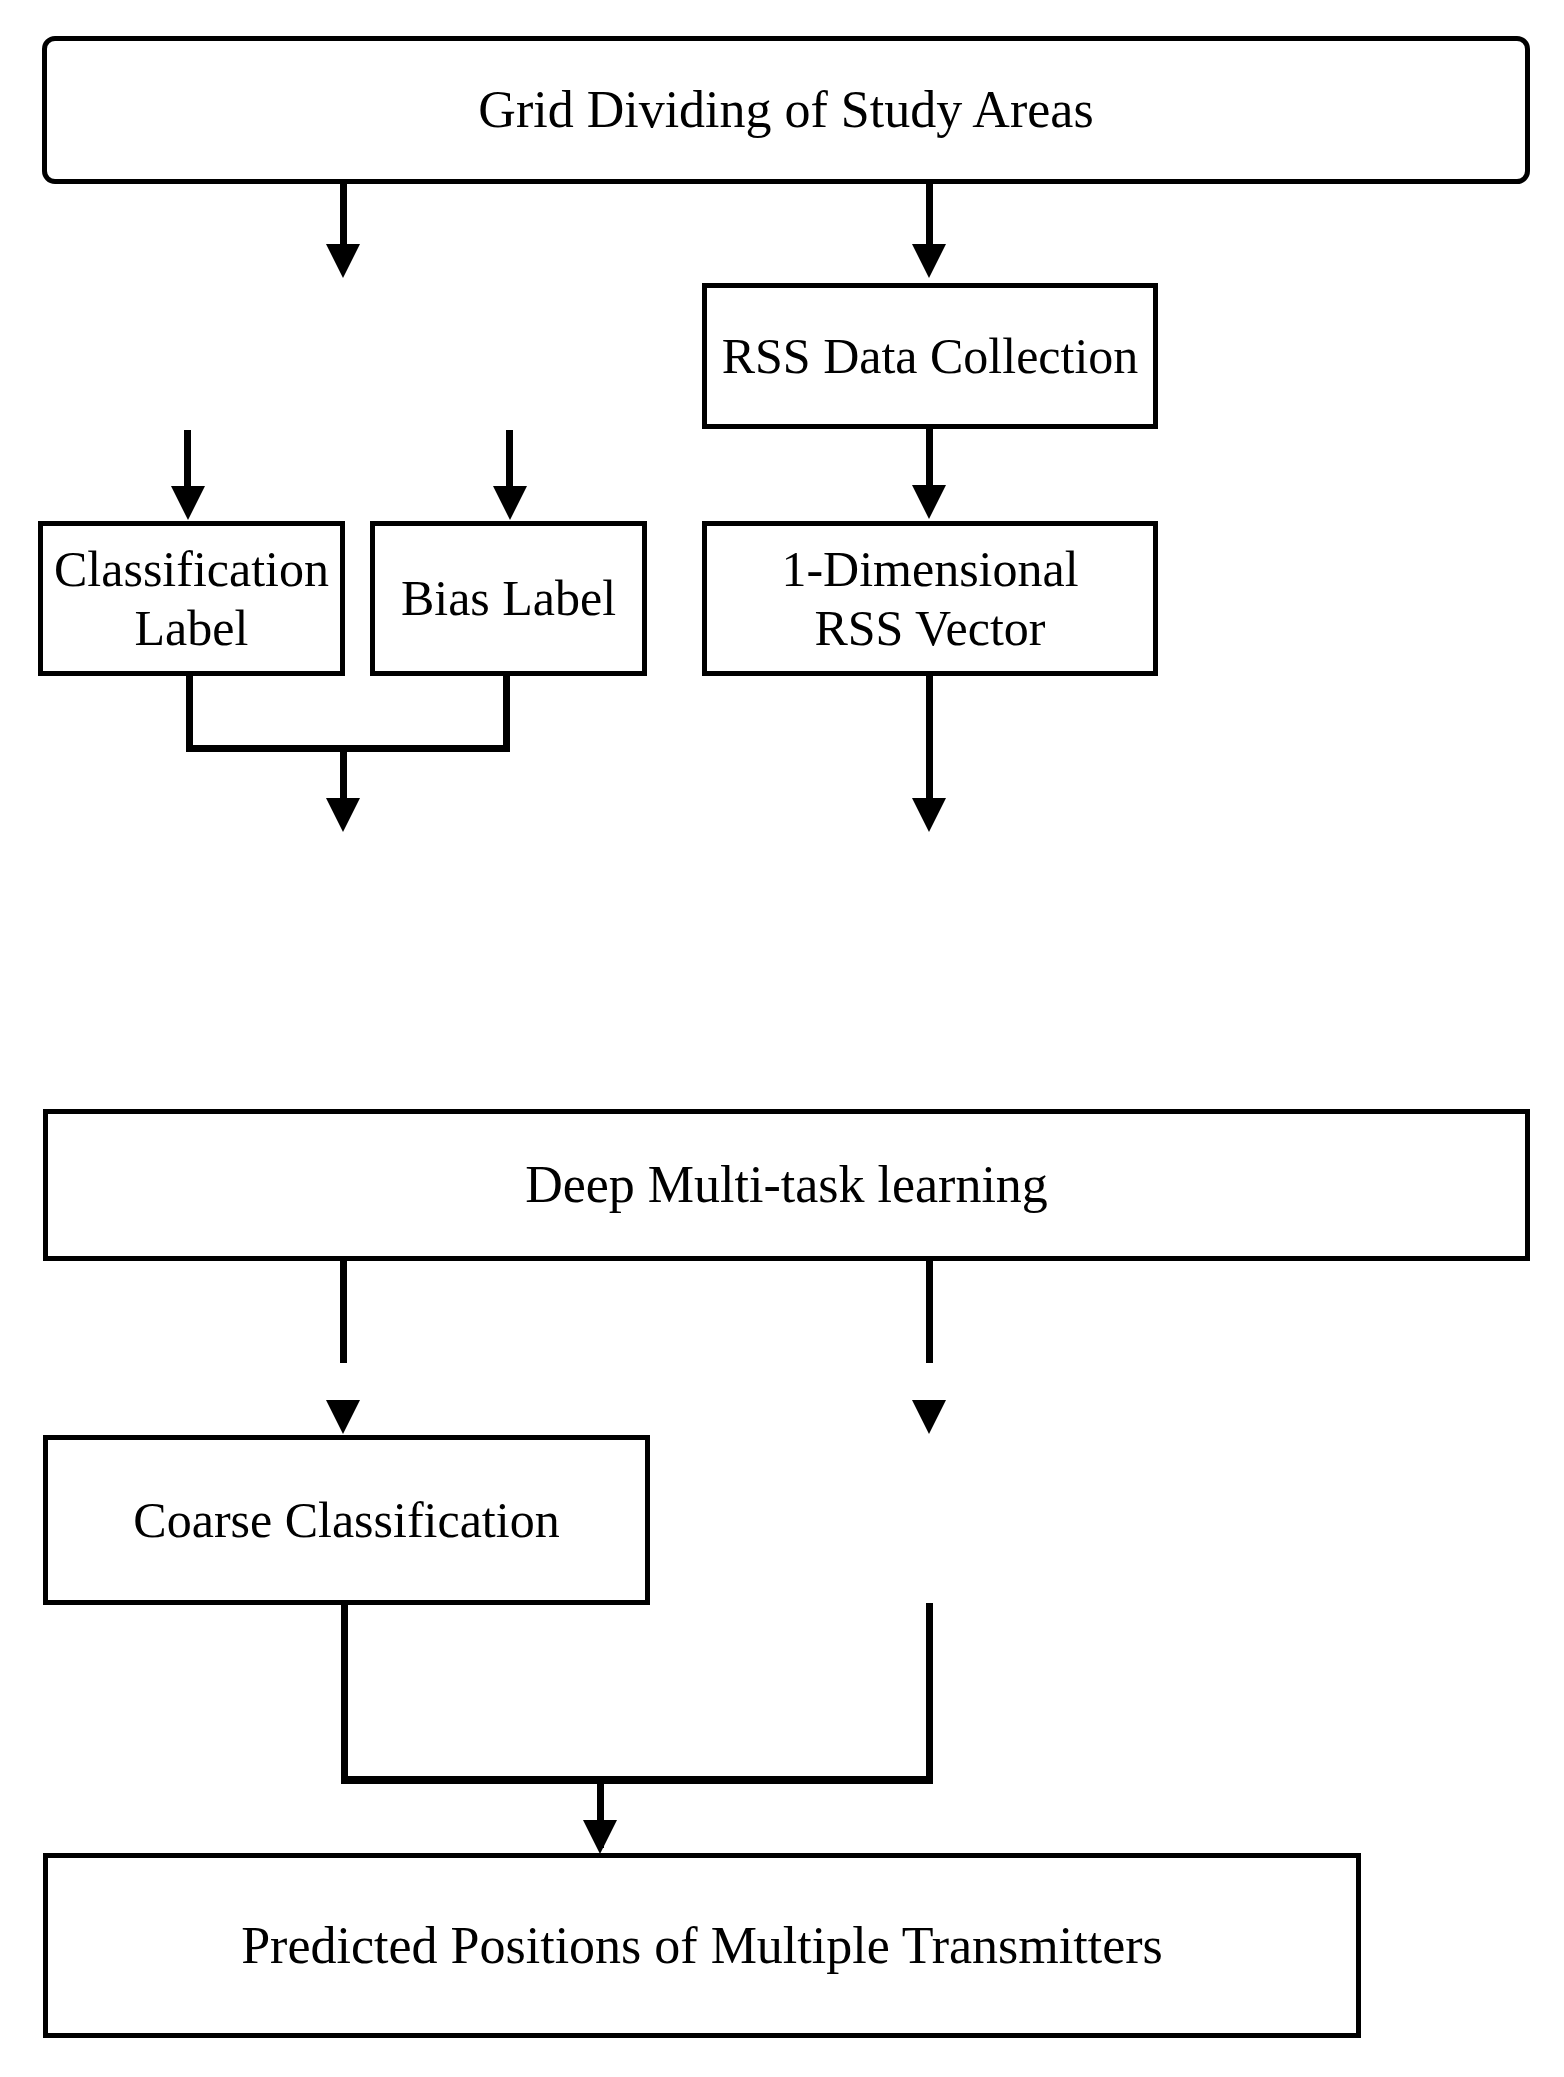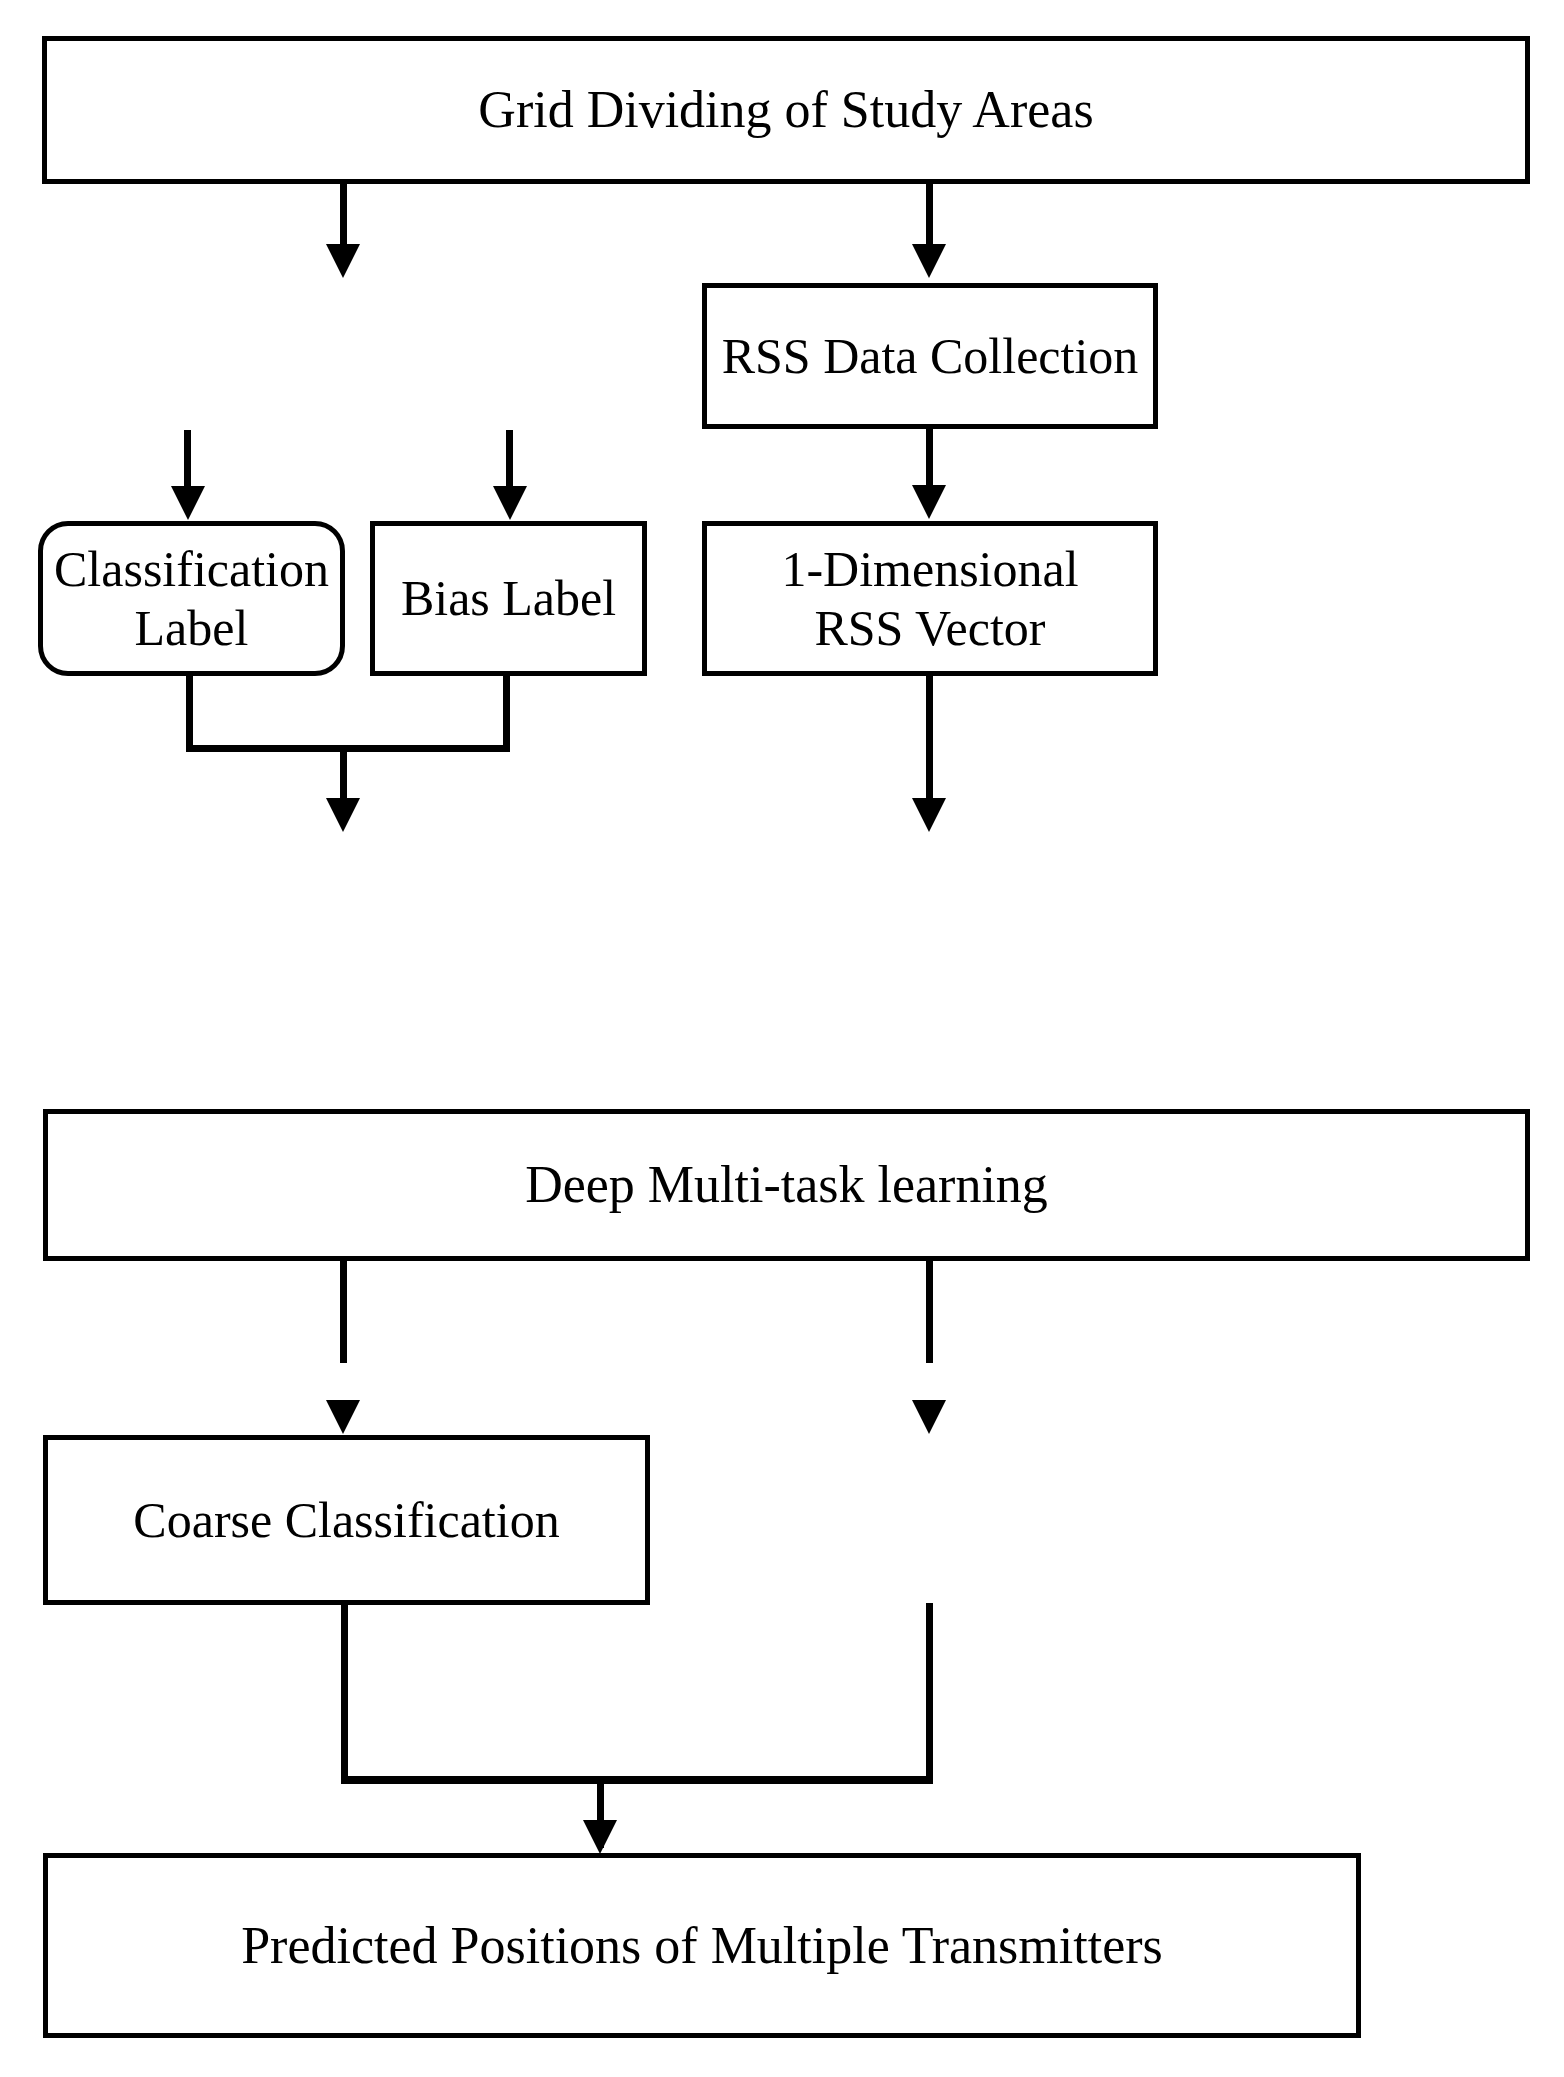--- a/index.html
+++ b/index.html
@@ -48,21 +48,21 @@
     border-right: 17px solid transparent;
     border-top: 34px solid #000000;
     z-index: 2;
   }
 </style>
 </head>
 <body>
 
 <div id="stage" style="background: rgb(255, 255, 255);">
 
-  <div class="node" id="n-grid" style="left: 42px; top: 36px; width: 1488px; height: 148px; font-size: 52px; border-color: rgb(0, 0, 0); background: rgb(255, 255, 255);">
+  <div class="node" id="n-grid" style="left: 42px; top: 36px; width: 1488px; height: 148px; font-size: 52px; border-color: rgb(0, 0, 0); background: rgb(255, 255, 255); border-radius: 13px;">
     <span class="lbl">Grid Dividing of Study Areas</span>
   </div>
 
   <div class="vline" style="left: 340px; top: 184px; width: 7px; height: 62px; background: rgb(0, 0, 0);"></div>
   <div class="arrowhead" style="left: 326px; top: 244px; border-top-color: rgb(0, 0, 0);"></div>
 
   <div class="vline" style="left: 926px; top: 184px; width: 7px; height: 62px; background: rgb(0, 0, 0);"></div>
   <div class="arrowhead" style="left: 912px; top: 244px; border-top-color: rgb(0, 0, 0);"></div>
 
 
@@ -72,21 +72,21 @@
 
   <div class="vline" style="left: 184px; top: 430px; width: 7px; height: 58px; background: rgb(0, 0, 0);"></div>
   <div class="arrowhead" style="left: 171px; top: 486px; border-top-color: rgb(0, 0, 0);"></div>
 
   <div class="vline" style="left: 506px; top: 430px; width: 7px; height: 58px; background: rgb(0, 0, 0);"></div>
   <div class="arrowhead" style="left: 493px; top: 486px; border-top-color: rgb(0, 0, 0);"></div>
 
   <div class="vline" style="left: 926px; top: 427px; width: 7px; height: 60px; background: rgb(0, 0, 0);"></div>
   <div class="arrowhead" style="left: 912px; top: 485px; border-top-color: rgb(0, 0, 0);"></div>
 
-  <div class="node" id="n-classlabel" style="left: 38px; top: 521px; width: 307px; height: 155px; font-size: 50px; border-color: rgb(0, 0, 0); background: rgb(255, 255, 255); border-radius: 30px;">
+  <div class="node" id="n-classlabel" style="left: 38px; top: 521px; width: 307px; height: 155px; font-size: 50px; border-color: rgb(0, 0, 0); background: rgb(255, 255, 255);">
     <span class="lbl">Classification
 Label</span>
   </div>
 
   <div class="node" id="n-biaslabel" style="left: 370px; top: 521px; width: 277px; height: 155px; font-size: 50px; border-color: rgb(0, 0, 0); background: rgb(255, 255, 255);">
     <span class="lbl">Bias Label</span>
   </div>
 
   <div class="node" id="n-rssvector" style="left: 702px; top: 521px; width: 456px; height: 155px; font-size: 50px; border-color: rgb(0, 0, 0); background: rgb(255, 255, 255);">
     <span class="lbl">1-Dimensional

